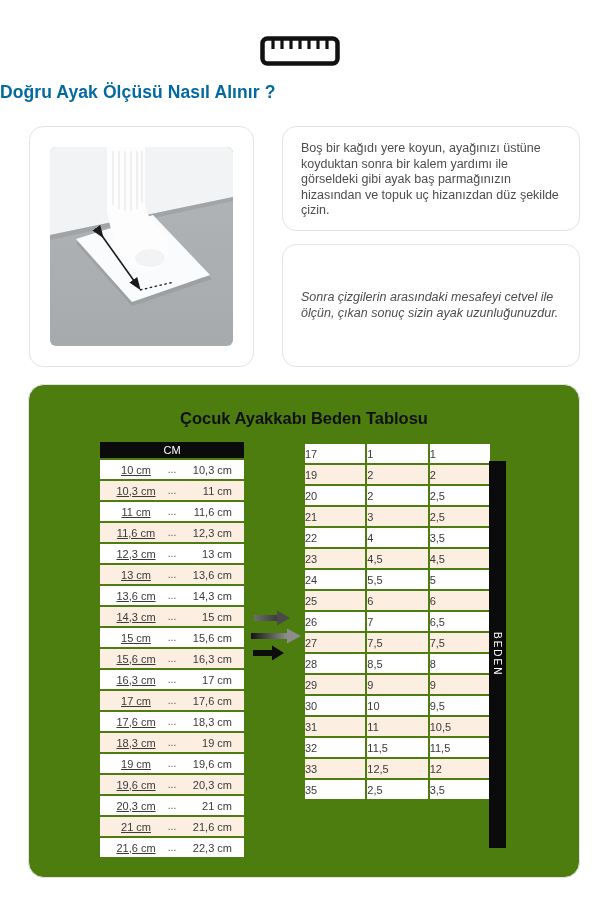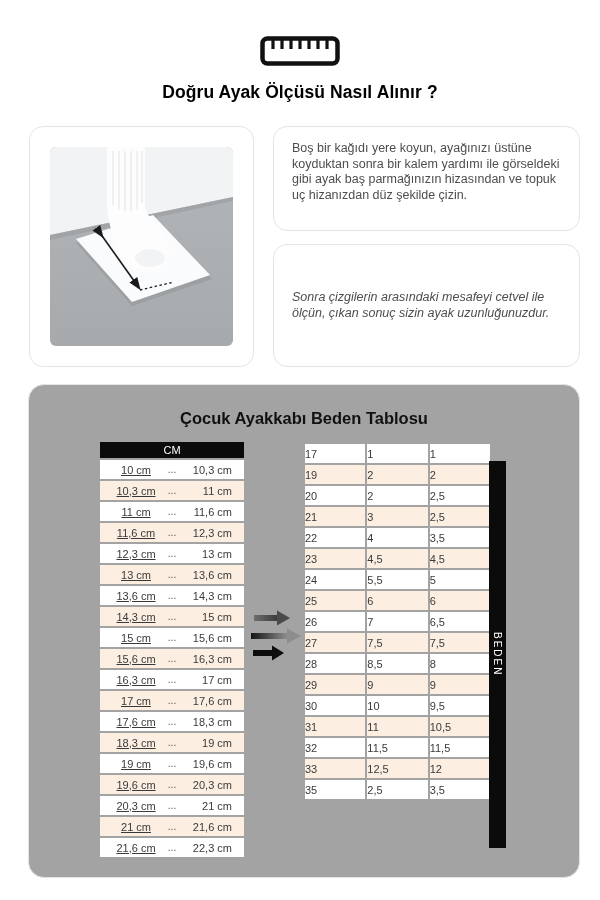--- a/index.html
+++ b/index.html
@@ -2,37 +2,37 @@
 <html><head>
 <meta charset="utf-8">
 <style>
   * { margin:0; padding:0; box-sizing:border-box; }
   html,body { background:#ffffff; }
   body { font-family:"Liberation Sans", sans-serif; }
   .page { position:relative; width:600px; height:900px; background:#fff; overflow:hidden; margin:0 auto; }
 
   
   .ruler-wrap { position:absolute; top:36px; left:50%; transform:translateX(-50%); width:80px; height:30px; }
-  .main-title { position:absolute; top:82px; left:0; width:100%; text-align:center;
-                font-size:17.5px; font-weight:bold; color:#000000; letter-spacing:.1px; }
+  .main-title { position:absolute; top:82px; left:0; width:100%; 
+                font-size:17.5px; font-weight:bold; color:#0369a1; letter-spacing:.1px; }
 
   
-  .section1 { position:absolute; top:126px; left:29px; width:551px; display:flex; gap:19px; }
+  .section1 { position:absolute; top:126px; left:29px; width:551px; display:flex; gap:28px; }
   .photo-card { width:225px; height:241px; border:1px solid #e4e4e4; border-radius:14px;
                 padding:20px; background:#fff; flex:none; }
   .photo { width:183px; height:199px; border-radius:6px; overflow:hidden; }
   .text-col { flex:1; display:flex; flex-direction:column; }
   .text-card { border:1px solid #e4e4e4; border-radius:14px; background:#fff;
                color:#4d4d4d; font-size:12.5px; line-height:15.5px; }
   .text-card.c1 { height:105px; padding:14px 18px 0 18px; margin-bottom:13px; }
   .text-card.c2 { height:123px; padding:0 18px; display:flex; align-items:center;font-style:italic; }
 
   
   .section2 { position:absolute; top:384px; left:28px; width:552px; height:494px;
-              border:1px solid #e4e4e4; border-radius:16px; background:#a3a3a3; }
+              border:1px solid #e4e4e4; border-radius:16px; background:#4d7c0f; }
   .section2 h2 { position:absolute; top:24px; left:0; width:100%; text-align:center;
                  font-size:16.5px; font-weight:bold; color:#111; }
 
   .tbl-header { height:16px; background:#0b0b0b; color:#fff; font-size:11px;
                 display:flex; align-items:center; }
   .cm-wrap { position:absolute; left:71px; top:57px; width:144px; }
   .cm-wrap .tbl-header { justify-content:center; }
   .size-wrap { position:absolute; left:276px; top:57px; width:185px; }
   .size-wrap .tbl-header span { flex:1; text-align:center; }
 

